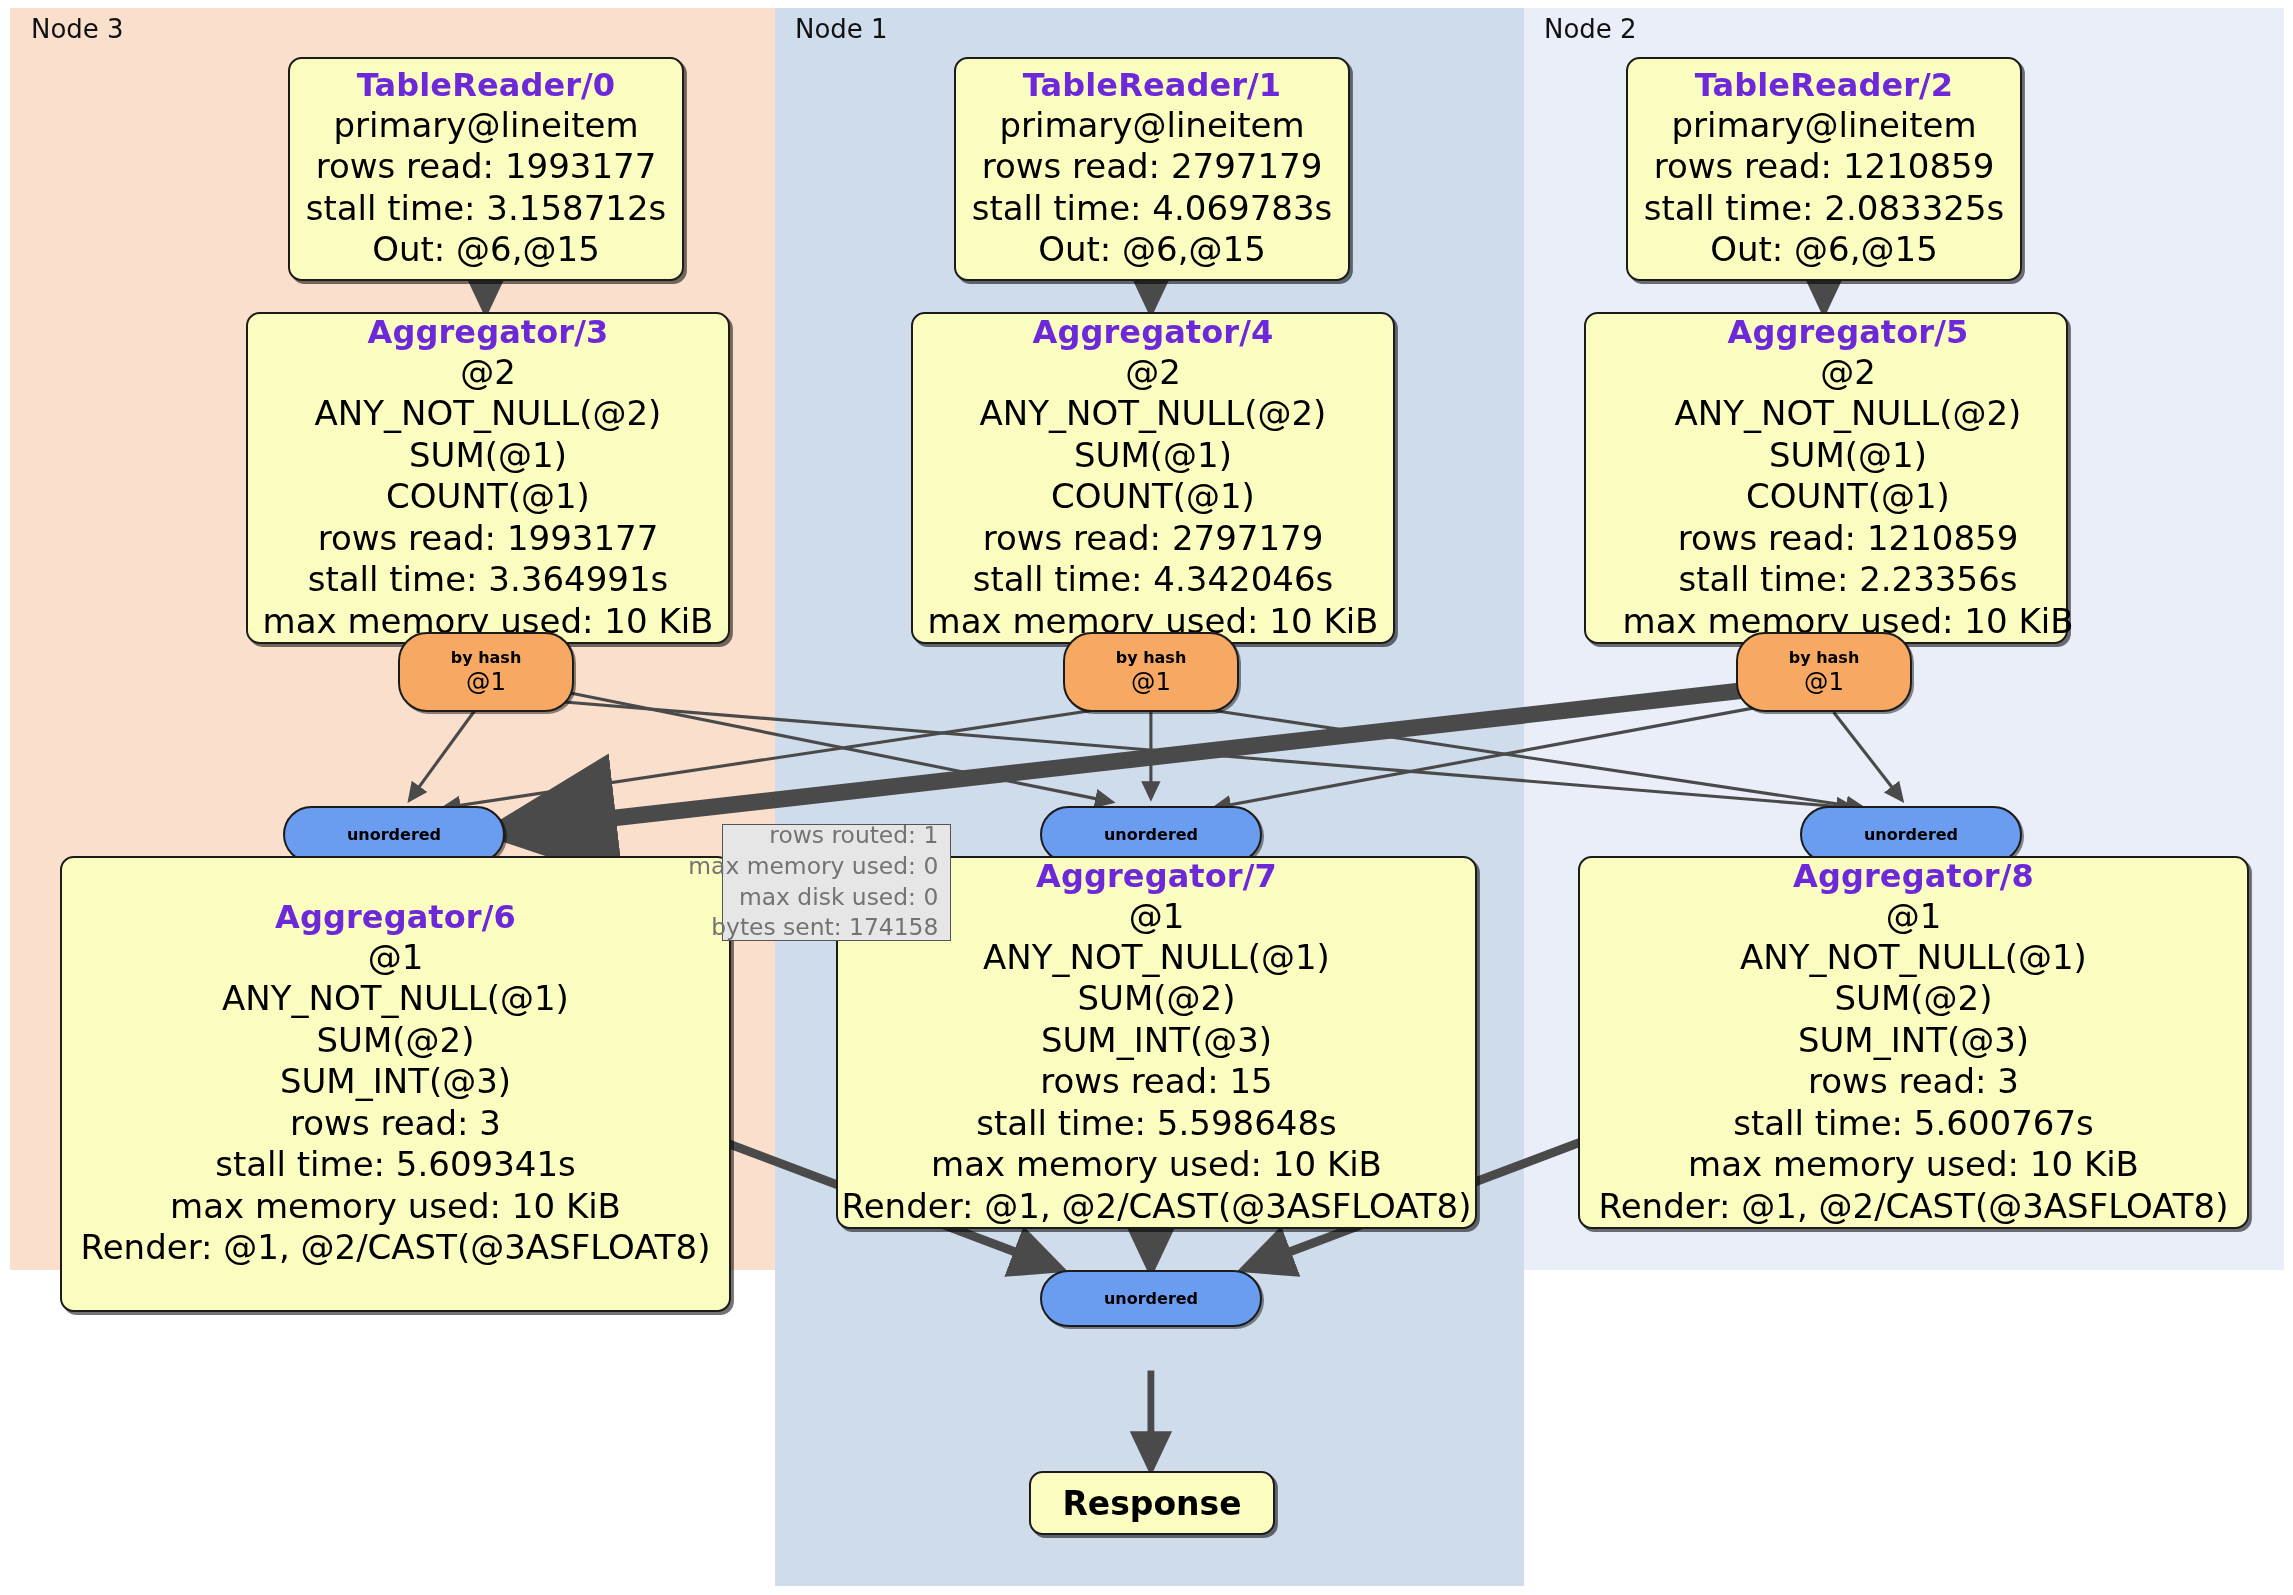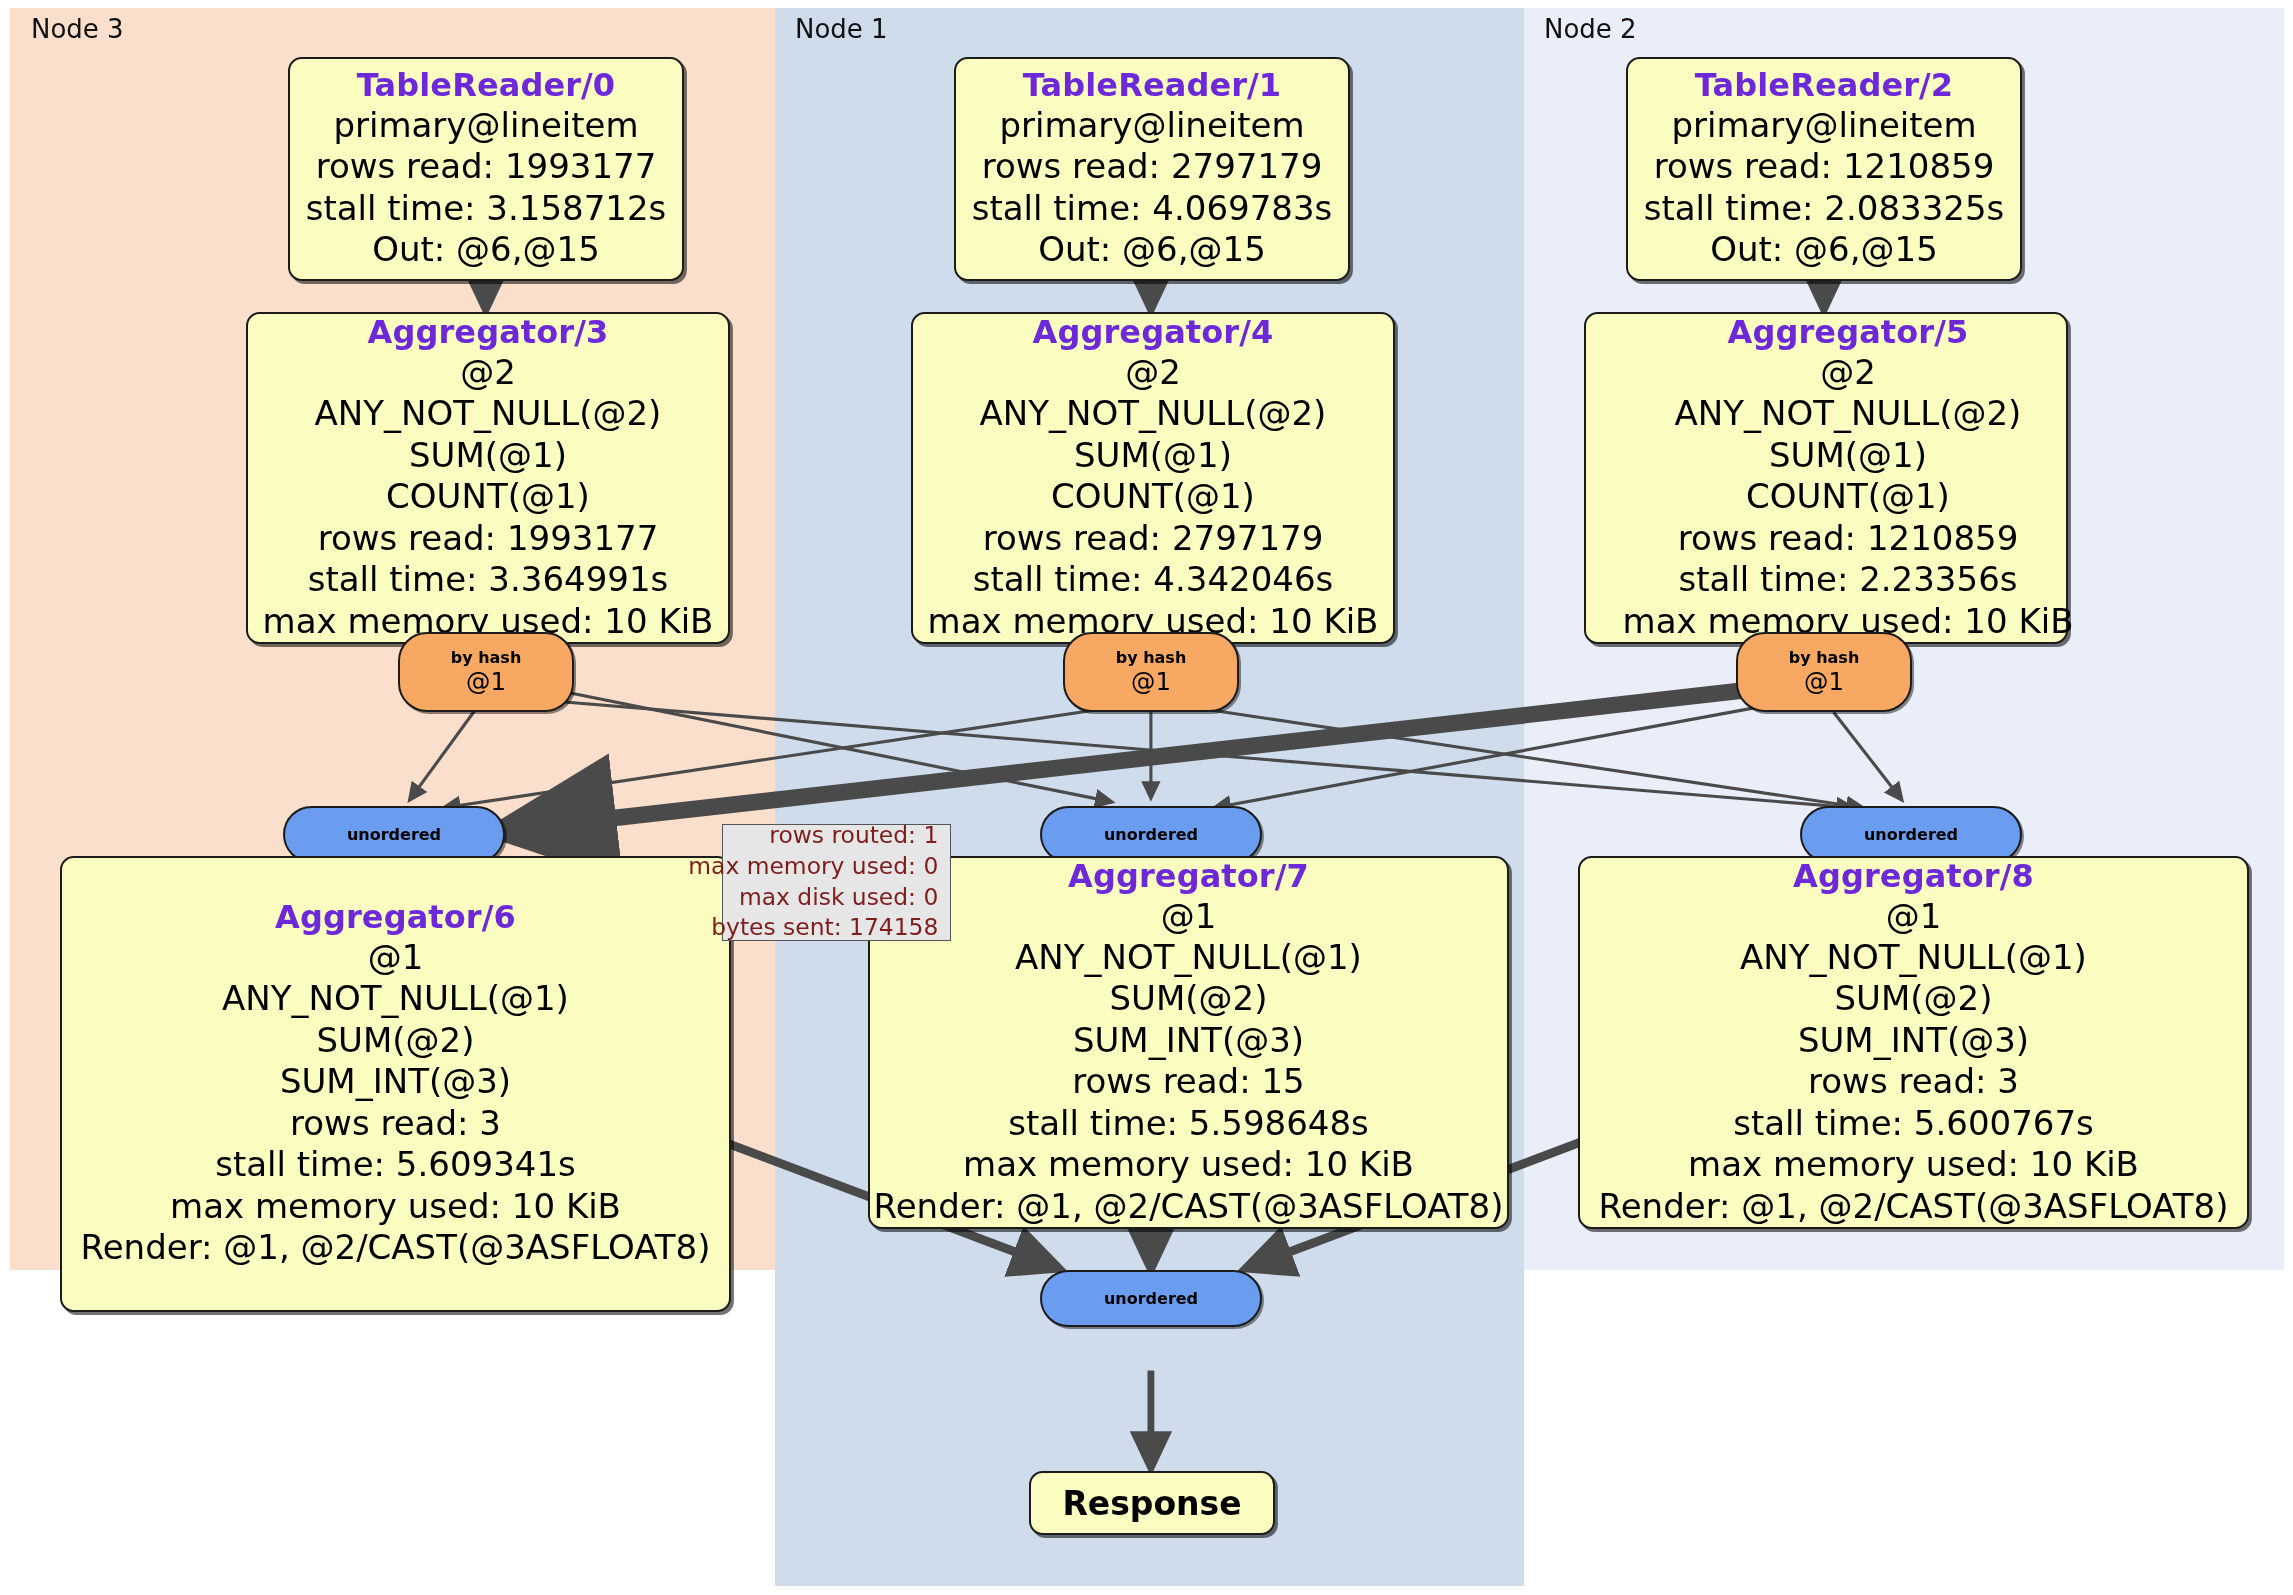--- a/index.html
+++ b/index.html
@@ -32,21 +32,21 @@
   .pill{border:2.4px solid #1b1b1b;border-radius:29px;
         box-shadow:2px 2px 0 rgba(0,0,0,.45);}
   .pill.hash{background:#f7a963;}
   .pill.unord{background:#6a9cf0;}
   .pill .ptitle{font-weight:bold;font-size:16px;color:#000;line-height:1.2;}
   .pill .psub{font-size:24.4px;color:#000;line-height:1.2;}
 
   .tip{position:absolute;background:#e6e6e6;border:1.5px solid #555;
        display:flex;flex-direction:column;align-items:flex-end;justify-content:center;
        padding:5.9px 11.7px 7.8px 11.7px;box-sizing:border-box;}
-  .tip .tline{font-size:23.4px;color:#7f1d1d;line-height:1.32;white-space:nowrap;}
+  .tip .tline{font-size:23.4px;color:#737373;line-height:1.32;white-space:nowrap;}
 
   .smallbox{background:#fbfcbf;border:2.4px solid #1b1b1b;border-radius:13.7px;
             box-shadow:2.9px 2.9px 0 rgba(0,0,0,.55);
             display:flex;align-items:center;justify-content:center;}
   .smallbox .title{font-weight:bold;font-size:33px;color:#000;}
 </style>
 </head>
 <body>
 
 <div id="stage">
@@ -193,21 +193,21 @@
     <div class="line">@1</div>
     <div class="line">ANY_NOT_NULL(@1)</div>
     <div class="line">SUM(@2)</div>
     <div class="line">SUM_INT(@3)</div>
     <div class="line">rows read: 3</div>
     <div class="line">stall time: 5.609341s</div>
     <div class="line">max memory used: 10 KiB</div>
     <div class="line">Render: @1, @2/CAST(@3ASFLOAT8)</div>
   </div>
 
-  <div class="node opbox" style="left:868px;top:856px;width:641px;height:373px;">
+  <div class="node opbox" style="left:836px;top:856px;width:641px;height:373px;">
     <div class="title">Aggregator/7</div>
     <div class="line">@1</div>
     <div class="line">ANY_NOT_NULL(@1)</div>
     <div class="line">SUM(@2)</div>
     <div class="line">SUM_INT(@3)</div>
     <div class="line">rows read: 15</div>
     <div class="line">stall time: 5.598648s</div>
     <div class="line">max memory used: 10 KiB</div>
     <div class="line">Render: @1, @2/CAST(@3ASFLOAT8)</div>
   </div>

